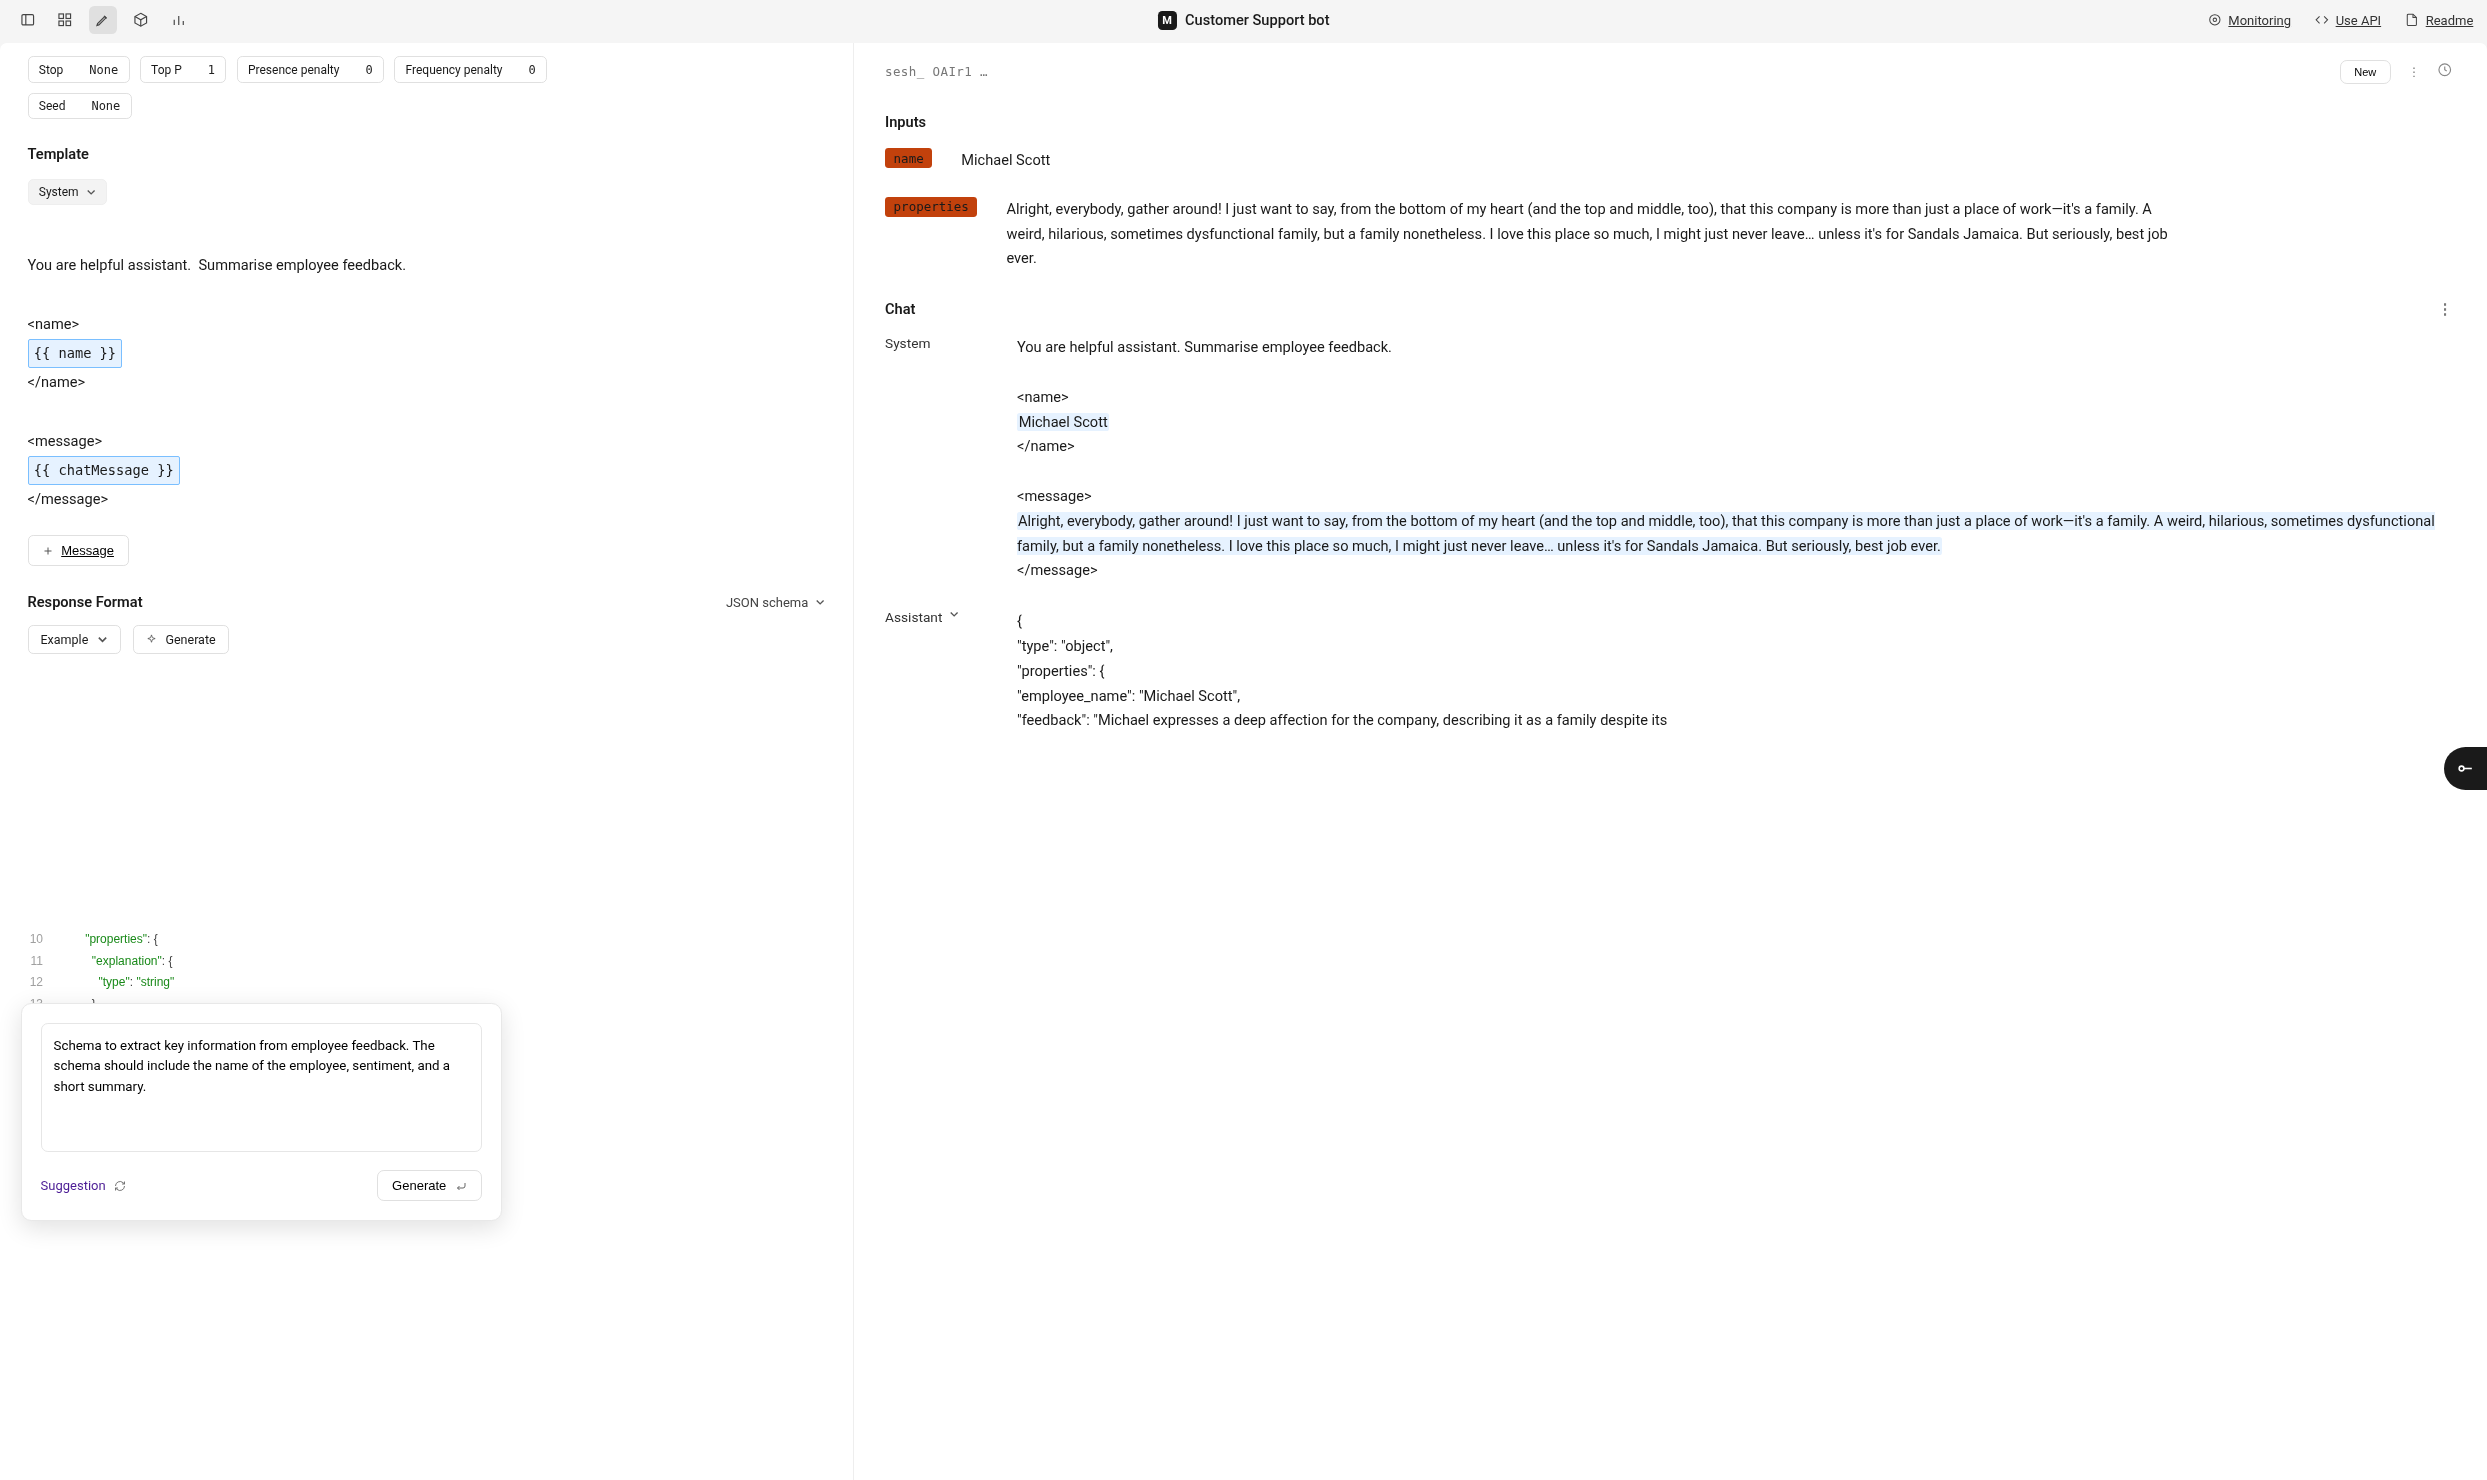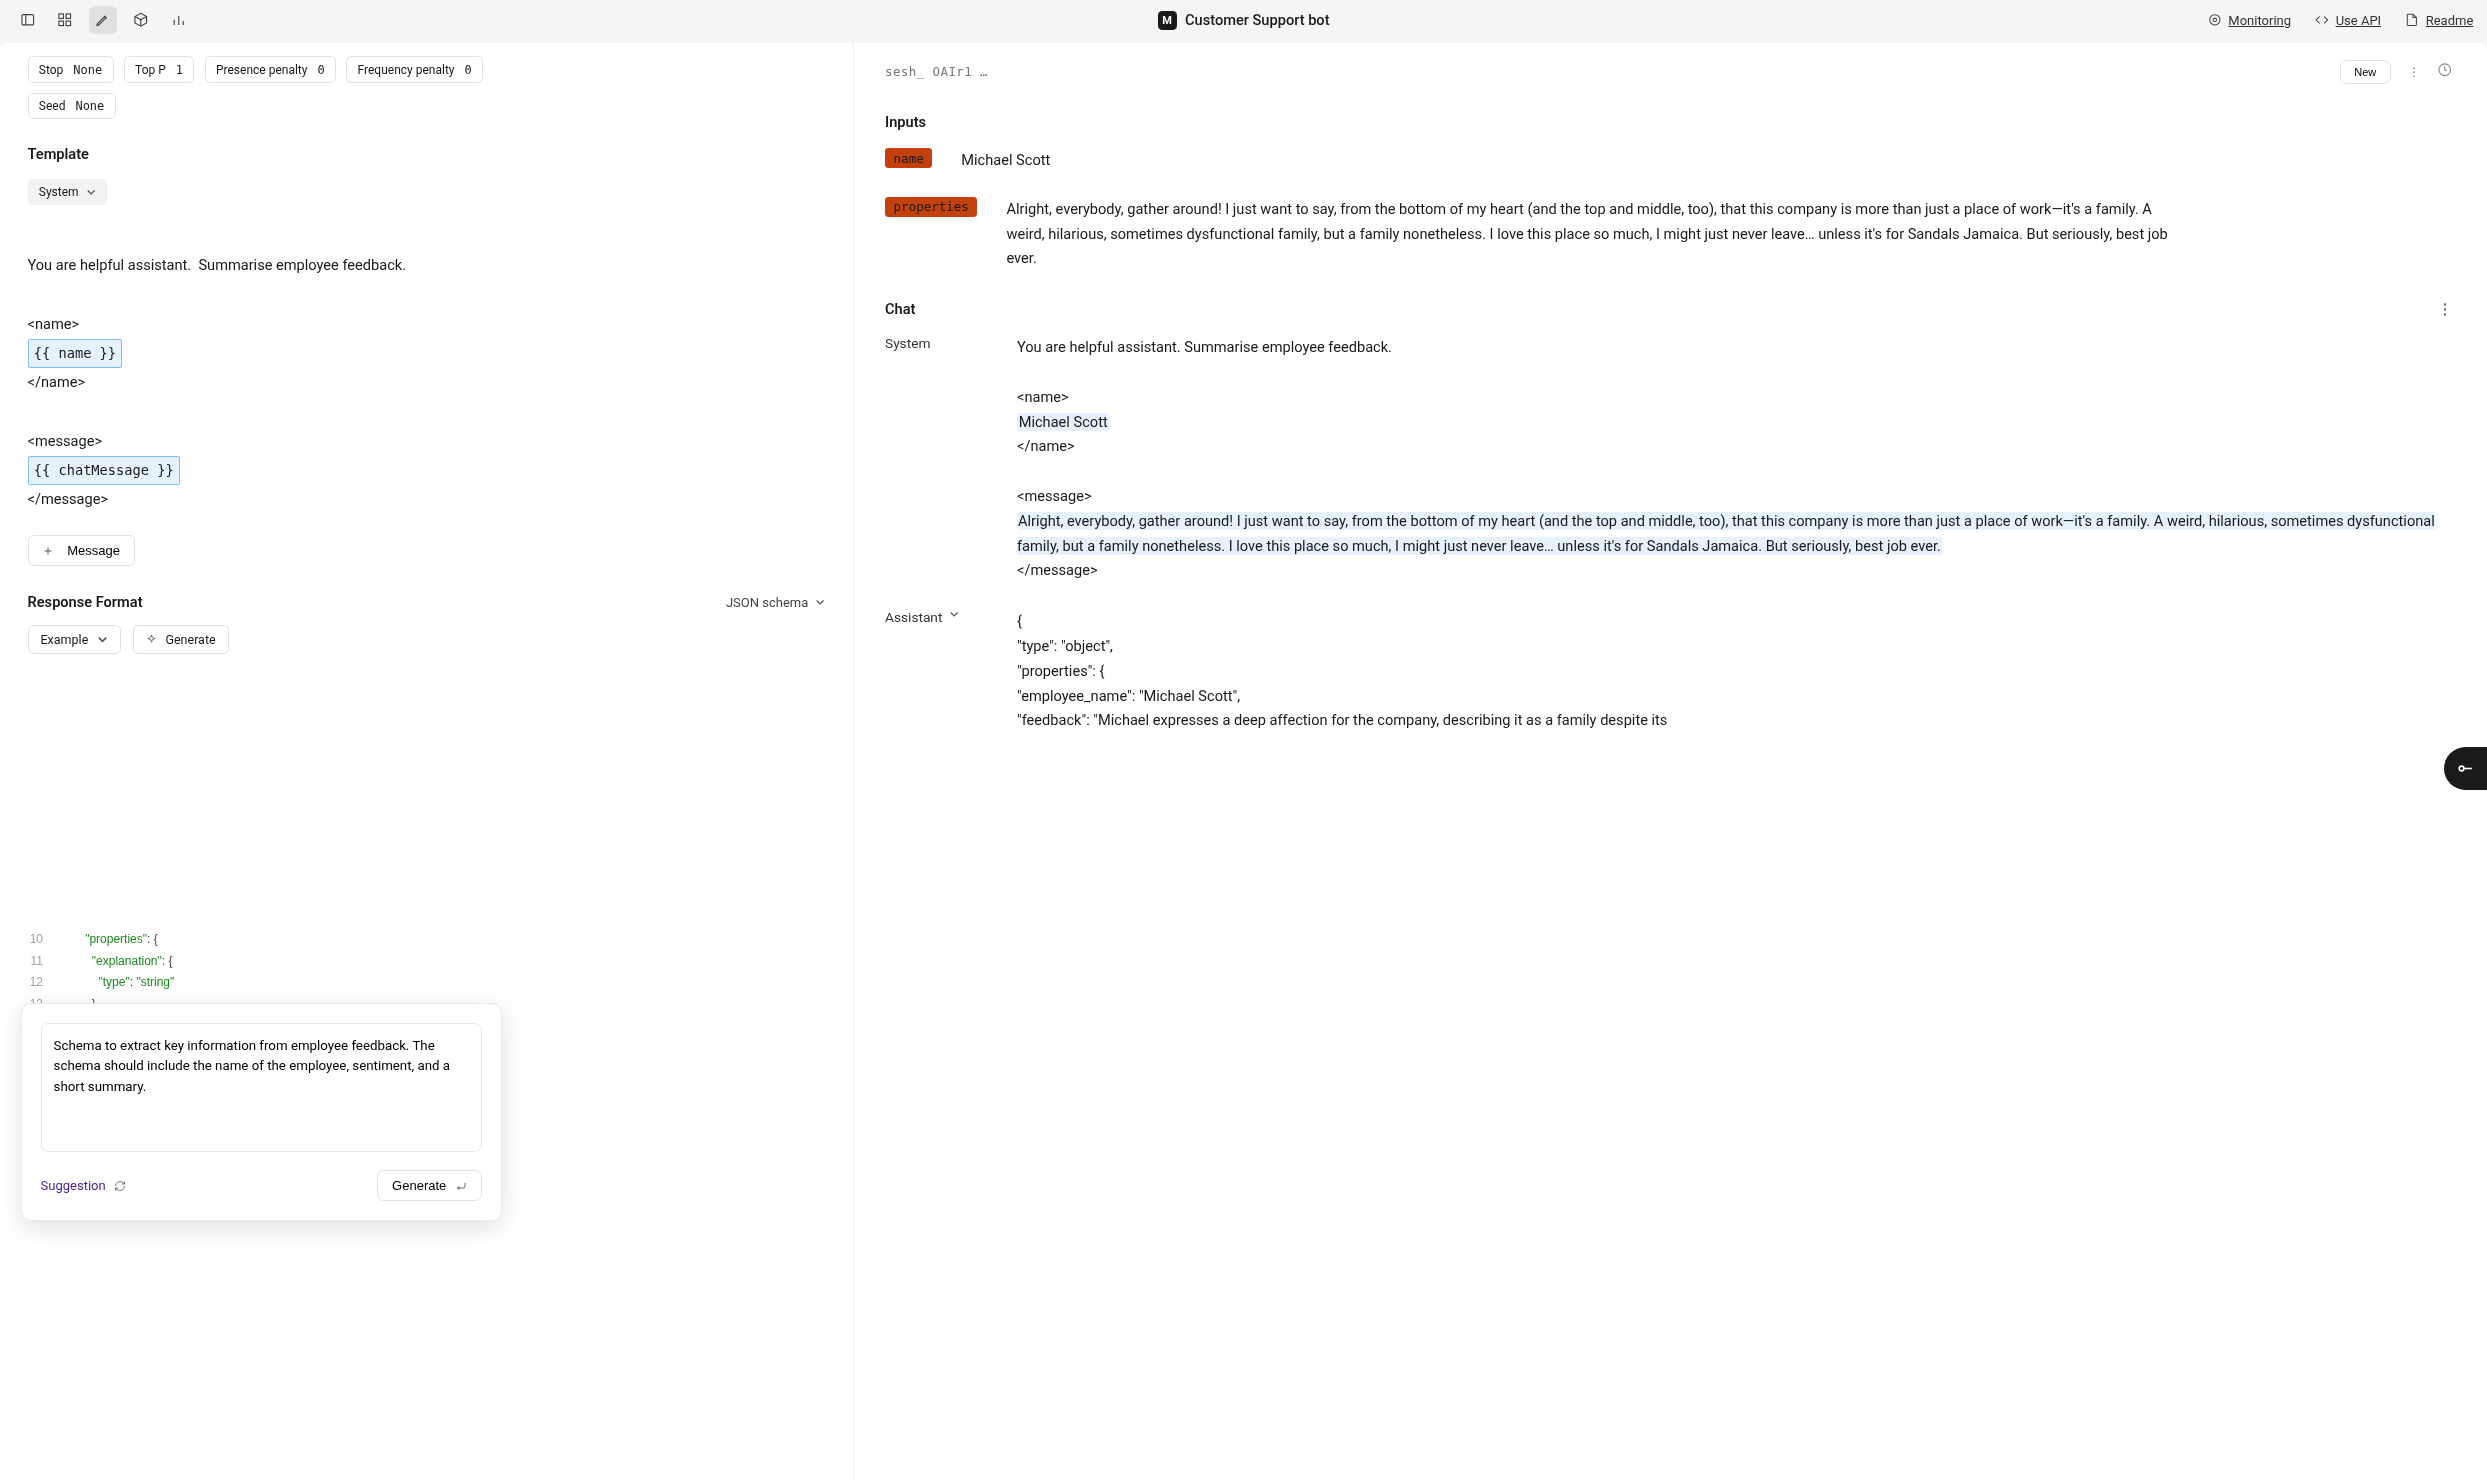--- a/index.html
+++ b/index.html
@@ -55,21 +55,21 @@
   border-radius: 6.9px 0 0 0;
   margin-top:1.7px;
 }
 
 .param-row { display:flex; gap:10.3px; flex-wrap:wrap; }
 .param-pill {
   background:#fff;
   border:0.9px solid #e0e0e0;
   border-radius:5.2px;
   padding:5.2px 10.3px;
-  display:flex; gap:10px; align-items:center;
+  display:flex; gap:26px; align-items:center;
   font-size:12px;
 }
 .param-pill .val { font-family: ui-monospace, Menlo, monospace; color:#222; }
 
 .sec-title { font-weight:600; font-size:14.6px; margin:26px 0 15.5px; }
 
 .chip-light {
   background:#f3f3f3; border:0.9px solid #eee; border-radius:5.2px;
   padding:5.2px 10.3px; display:inline-flex; align-items:center; gap:6.9px;
   cursor:pointer; font-size:12px;
@@ -88,22 +88,22 @@
   border:0.9px solid #7abfff;
   border-radius:2px;
   padding:0 5.2px;
   font-family: ui-monospace, Menlo, monospace;
   font-size:13.7px;
 }
 
 .msg-btn {
   margin-top:20.6px;
   border:0.9px solid #e0e0e0; background:#fff; border-radius:5.2px;
-  padding:6.9px 13.7px; display:inline-flex; align-items:center; gap:13px;
-  cursor:pointer; font-size:13px;
+  padding:6.9px 13.7px; display:inline-flex; align-items:center; gap:7px;
+  cursor:pointer; font-size:13px;text-decoration:underline;
 }
 .msg-btn svg { width:12px; height:12px; stroke:#555; stroke-width:2; }
 
 .rf-row { display:flex; align-items:center; justify-content:space-between; margin-top:27.5px; }
 .rf-title { font-weight:600; font-size:14.6px; }
 .rf-sel { display:flex; align-items:center; gap:6.9px; color:#444; cursor:pointer; font-size:13px; }
 
 .rf-controls { margin-top:13.7px; display:flex; gap:12px; }
 .rf-controls .chip {
   border:0.9px solid #e0e0e0; background:#fff; border-radius:5.2px;

